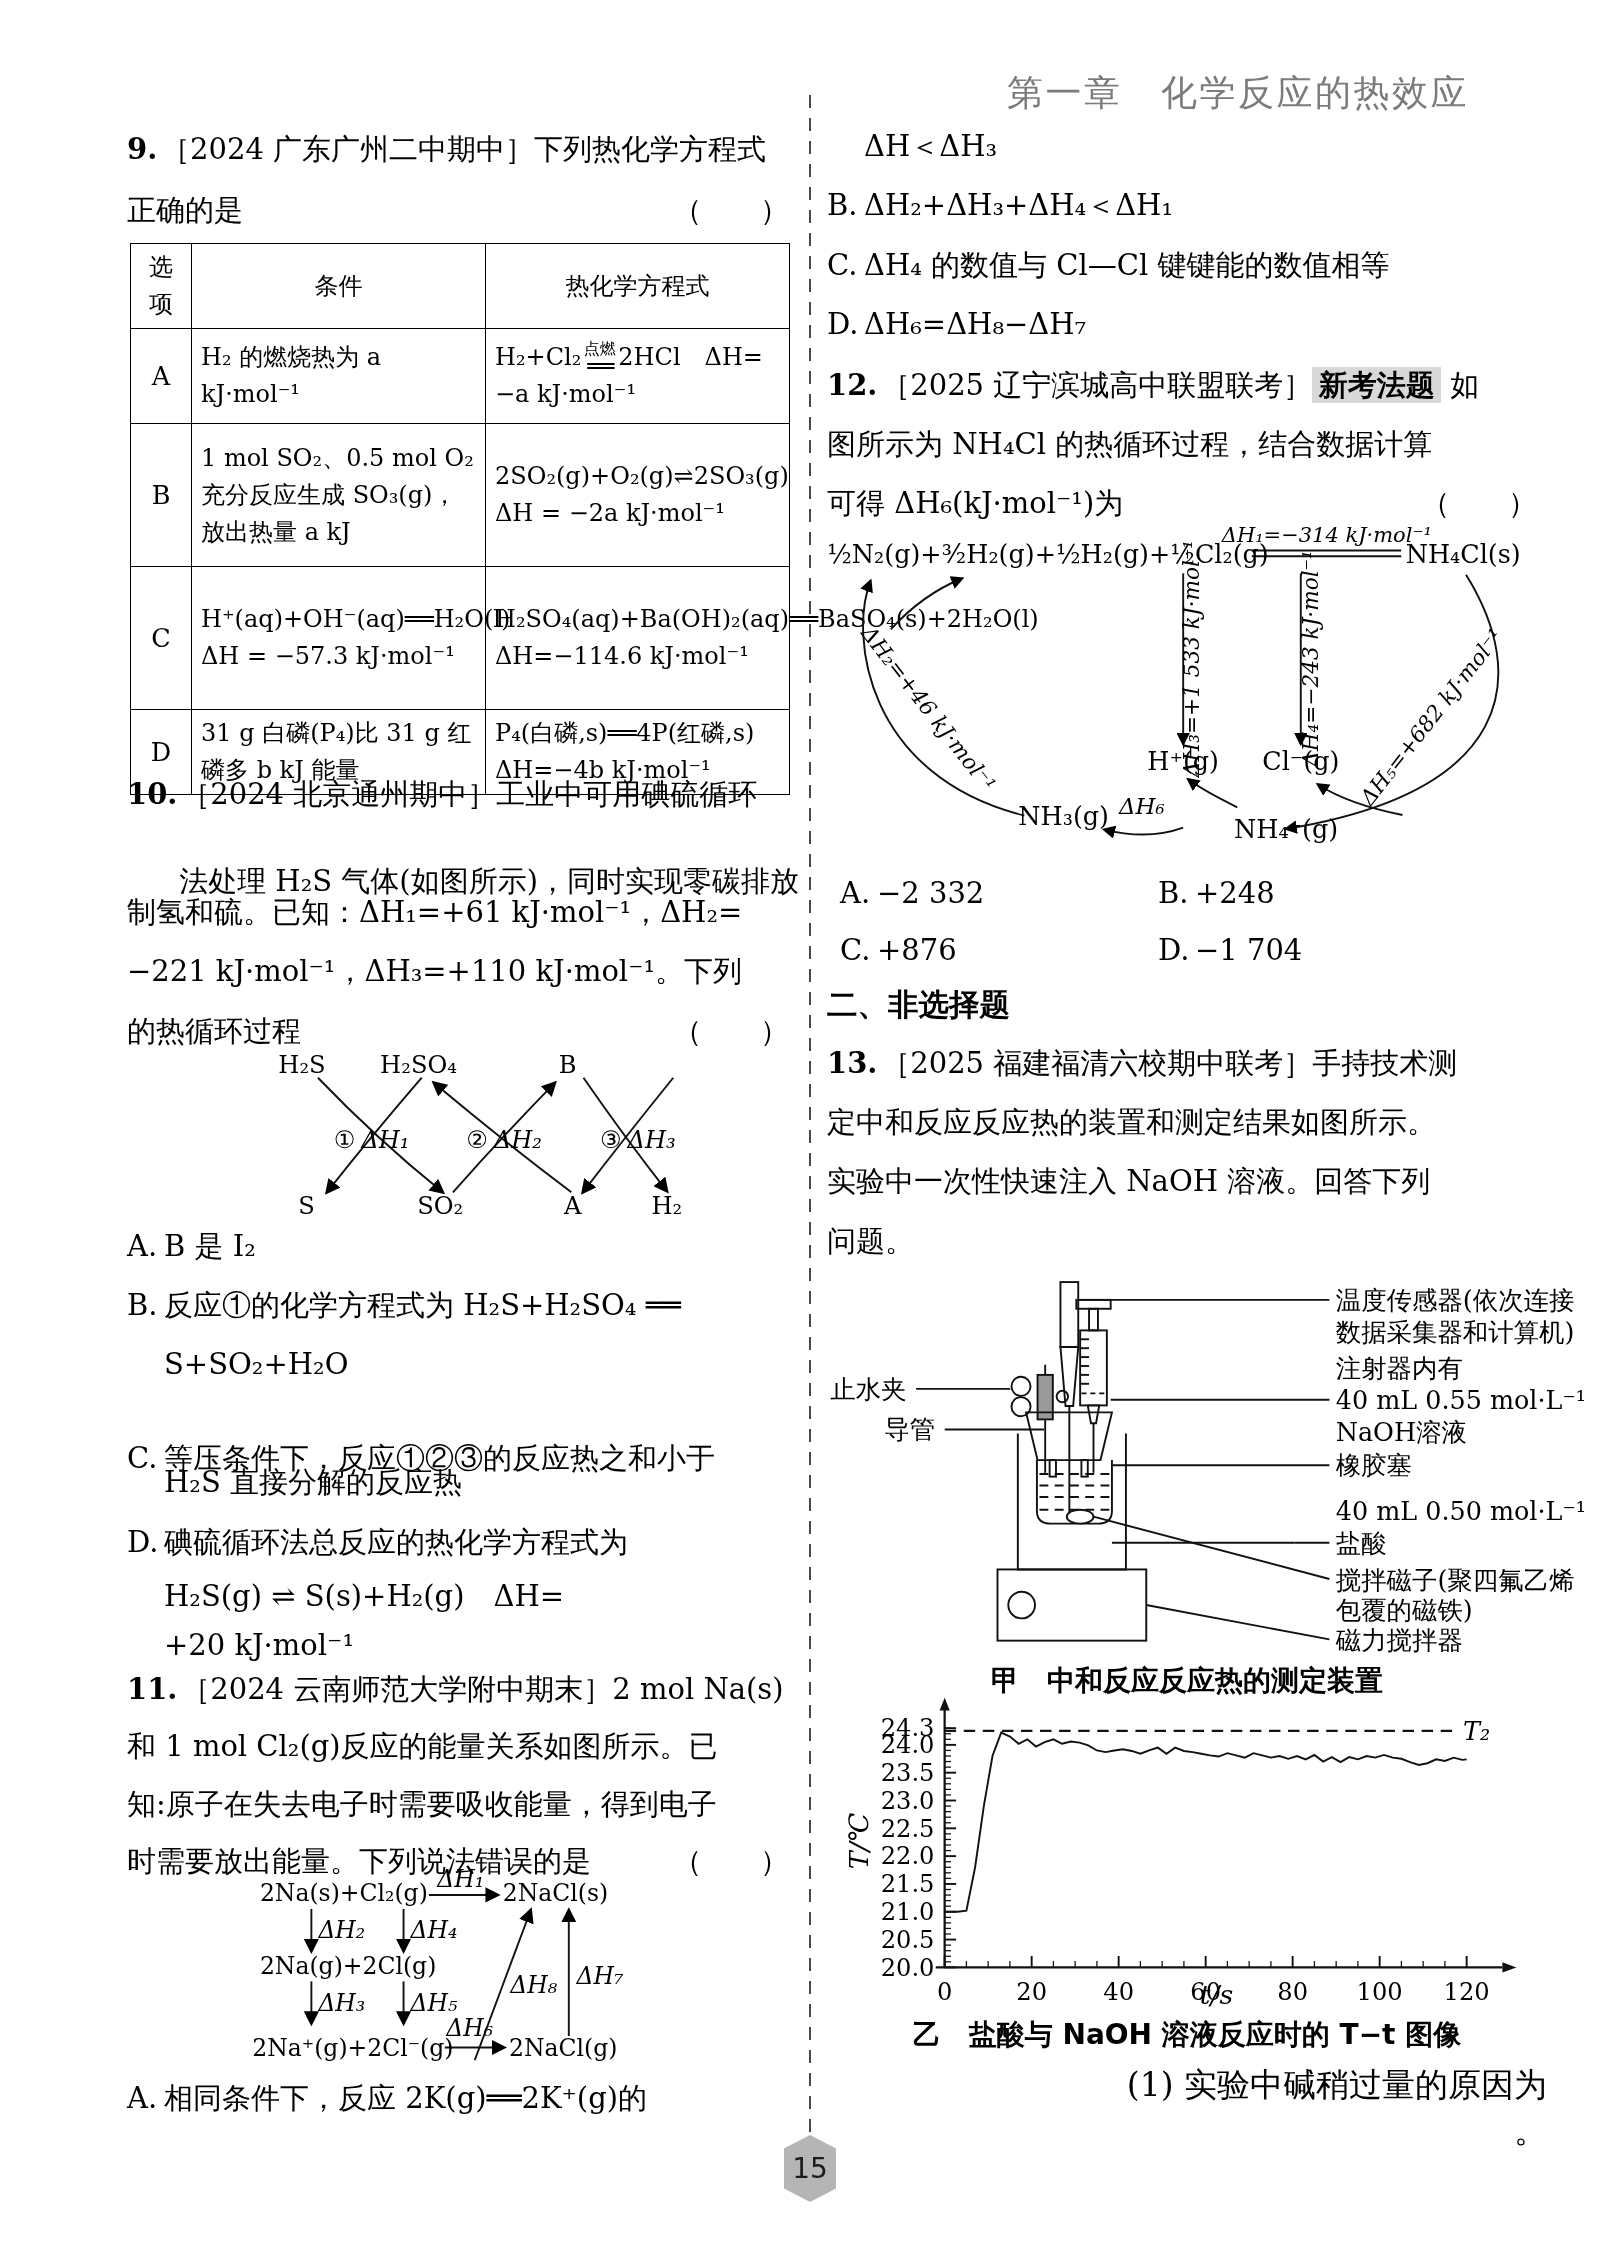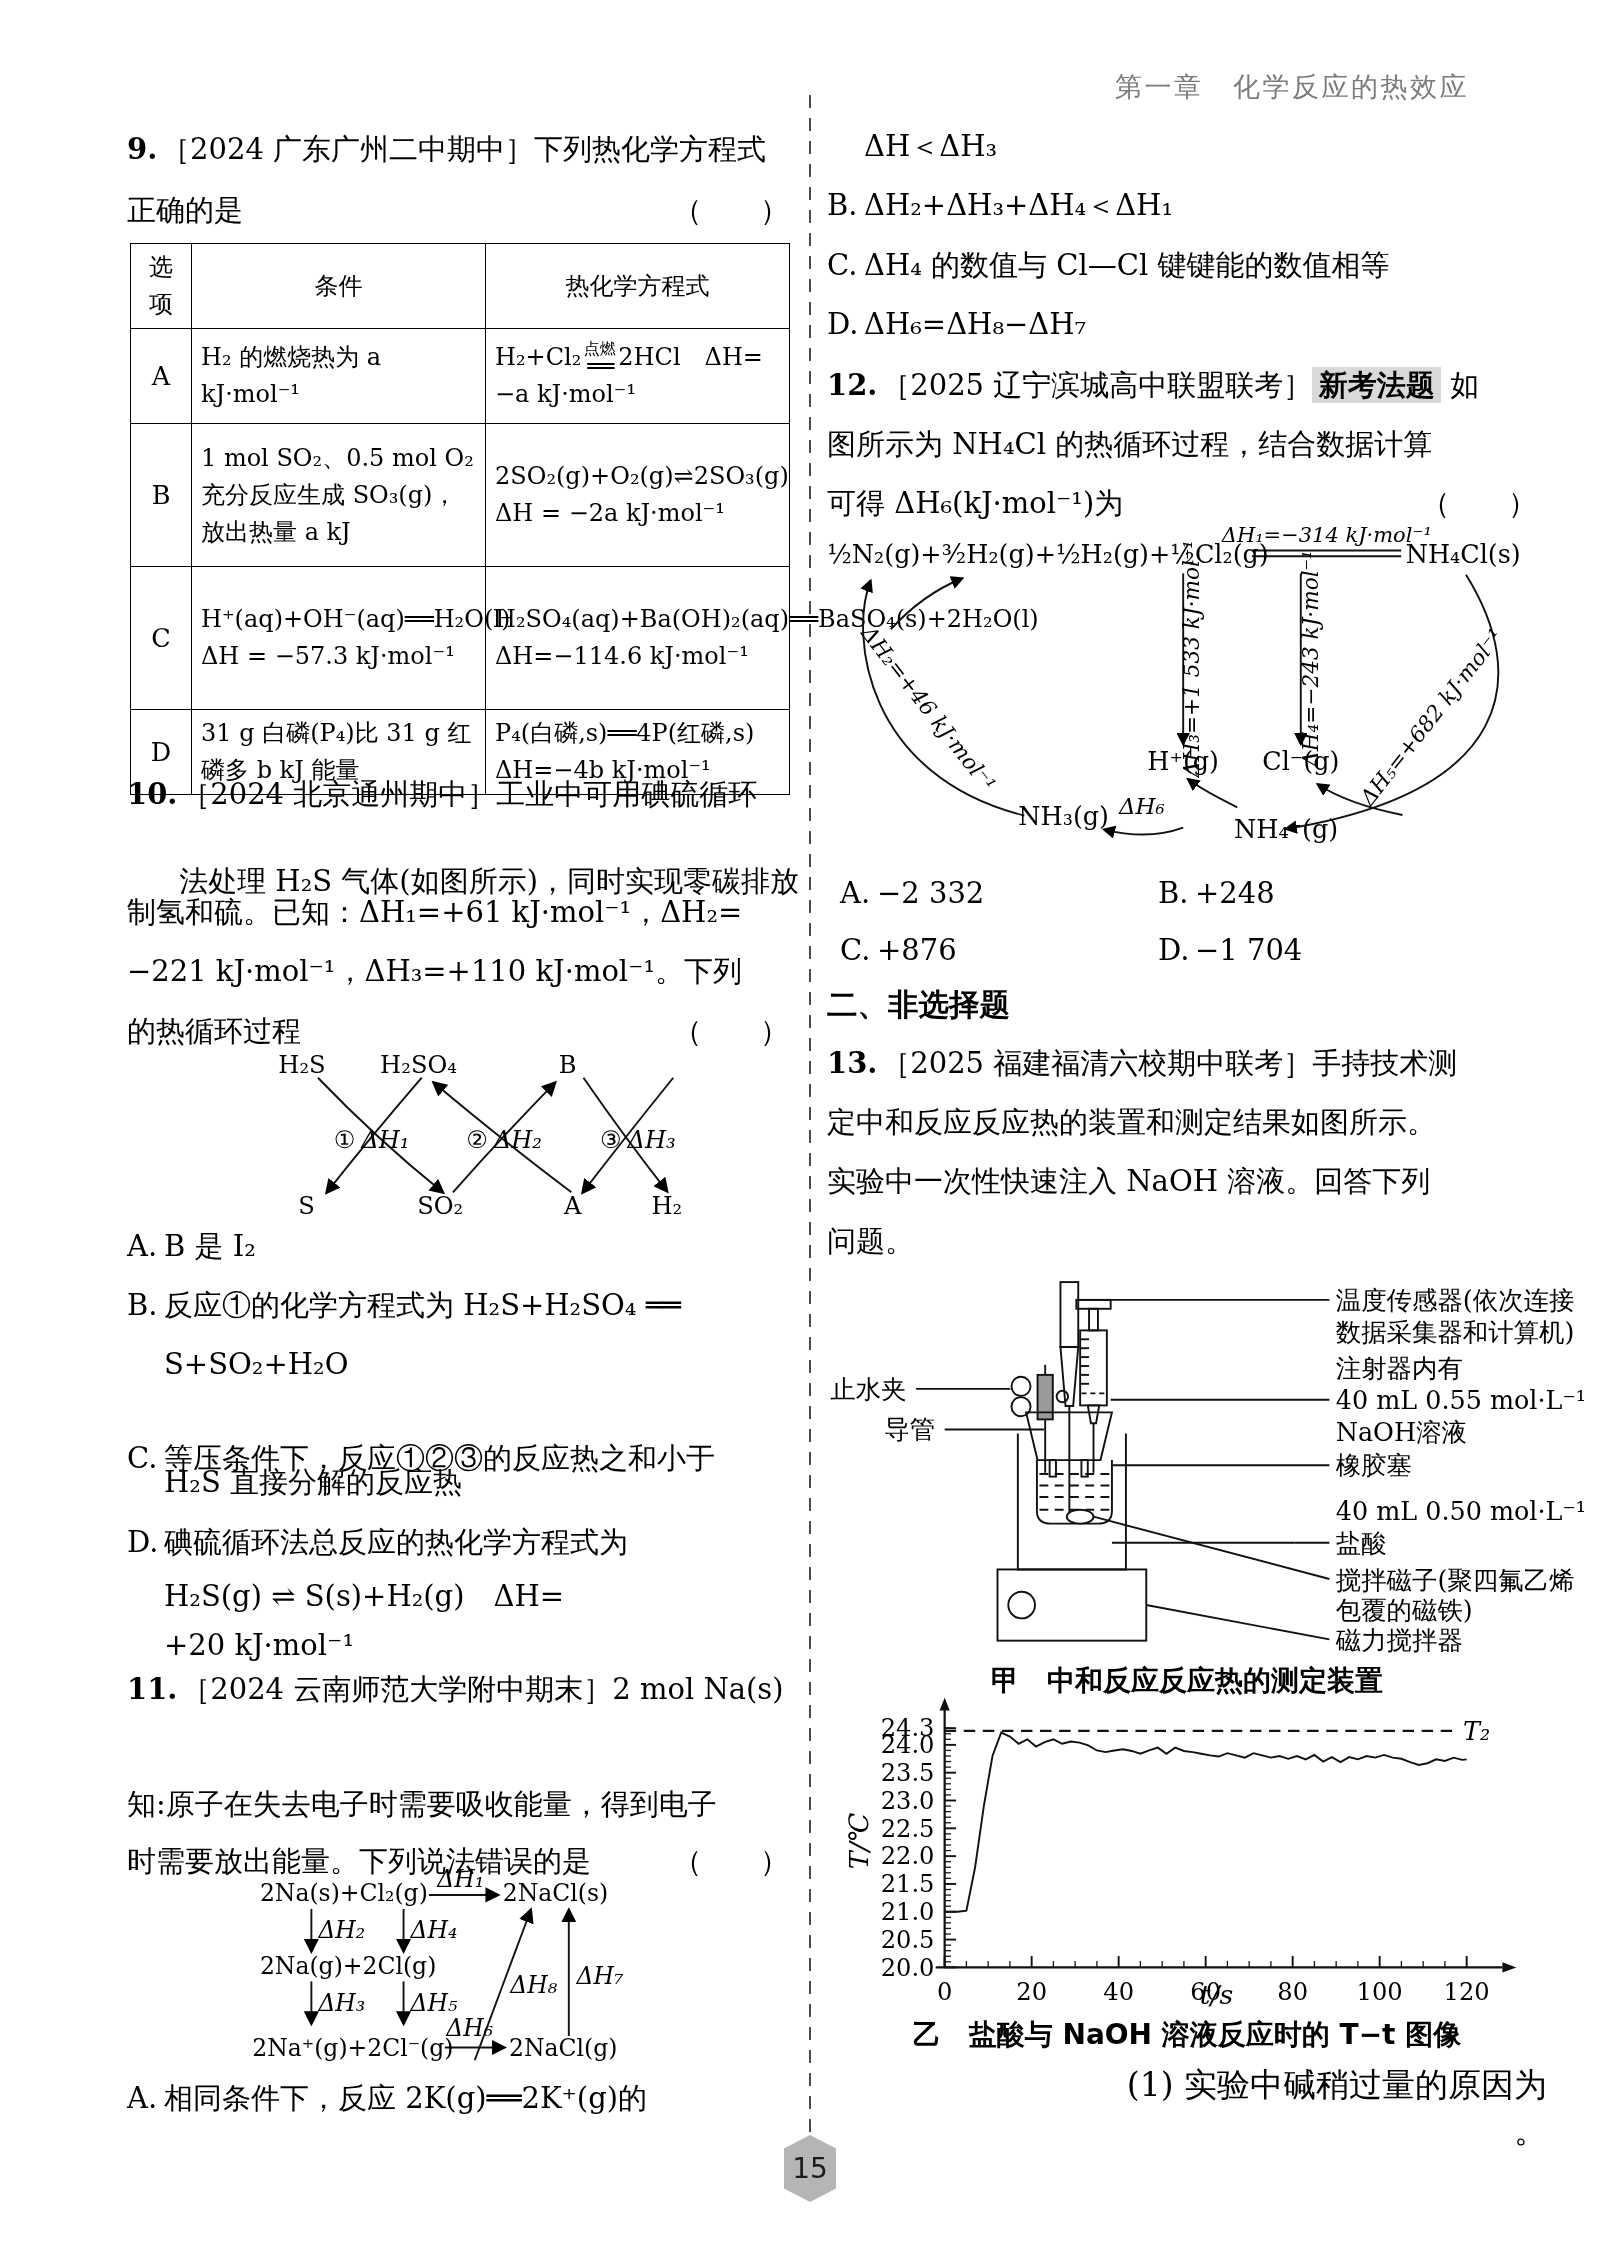--- a/index.html
+++ b/index.html
@@ -1,19 +1,19 @@
 <!DOCTYPE html>
 <html style="font-size:10.2px"><head>
 <meta charset="utf-8">
 <style>
   html,body{margin:0;padding:0;background:#e8e8e8;}
   .page{position:relative;width:1622px;height:2261px;background:#ffffff;overflow:hidden;
         font-family:"DejaVu Serif","Liberation Serif",serif;color:#000;}
   .abs{position:absolute;}
-  .hdr{font-family:"DejaVu Sans","Liberation Sans",sans-serif;color:#7b7b7b;font-size:27px;letter-spacing:2.5px;}
+  .hdr{font-family:"DejaVu Sans","Liberation Sans",sans-serif;color:#7b7b7b;font-size:36px;letter-spacing:2.5px;}
   .divider{width:1.9px;background:repeating-linear-gradient(to bottom,#4a4a4a 0 12.7px,transparent 12.7px 23px);}
   .para{font-size:29px;line-height:39px;white-space:nowrap;}
   .qn{font-weight:bold;margin-right:3.8px;}
   .flexline{display:flex;justify-content:space-between;}
   .ind{padding-left:37px;}
   .optlbl{display:inline-block;width:37px;}
   table.q9t{border-collapse:collapse;table-layout:fixed;width:659px;font-size:24px;line-height:37px;}
   table.q9t th,table.q9t td{border:1.9px solid #000;padding:5.1px 9px;vertical-align:middle;}
   table.q9t th{font-weight:normal;text-align:center;height:47px;}
   table.q9t td.opt{text-align:center;font-size:25.5px;}
@@ -136,20 +136,21 @@
   <div class="abs para ind" style="left:127px;top:1345px;">S+SO₂+H₂O</div>
   <div class="abs para" style="left:127px;top:1404px;margin-top:35px;"><span class="optlbl">C.</span><span>等压条件下，反应①②③的反应热之和小于</span></div>
   <div class="abs para ind" style="left:127px;top:1463px;">H₂S 直接分解的反应热</div>
   <div class="abs para" style="left:127px;top:1523px;"><span class="optlbl">D.</span><span>碘硫循环法总反应的热化学方程式为</span></div>
   <div class="abs para ind" style="left:127px;top:1577px;">H₂S(g) ⇌ S(s)+H₂(g)　ΔH=</div>
   <div class="abs para ind" style="left:127px;top:1626px;">+20 kJ·mol⁻¹</div>
 
   <div class="abs para" style="left:127px;top:1670px;width:672px;">
     <span class="qn">11.</span><span>［2024 云南师范大学附中期末］2 mol Na(s)</span>
   </div>
+  <div class="abs para" style="left:127px;top:1727px;width:672px;">和 1 mol Cl₂(g)反应的能量关系如图所示。已</div>
   <div class="abs para" style="left:127px;top:1785px;width:672px;">知:原子在失去电子时需要吸收能量，得到电子</div>
   <div class="abs para flexline" style="left:127px;top:1842px;width:662px;">
     <span>时需要放出能量。下列说法错误的是</span>
     <span>（　　）</span>
   </div>
 
   <svg class="abs" style="left:251px;top:1877px;" width="464" height="191" viewBox="0 0 730 300">
     <defs>
       <marker id="arrQ11" viewBox="0 0 10 10" refX="8" refY="5" markerWidth="8" markerHeight="8" orient="auto-start-reverse">
           <path d="M0,0L10,5L0,10z"></path>

